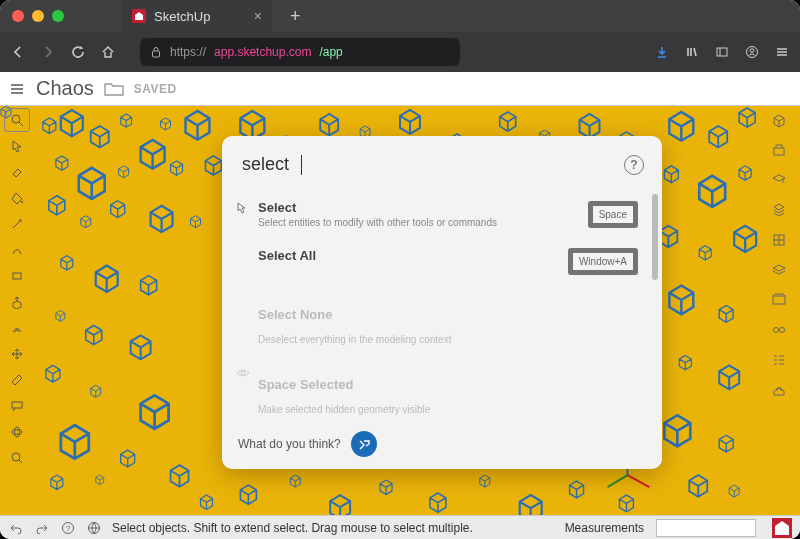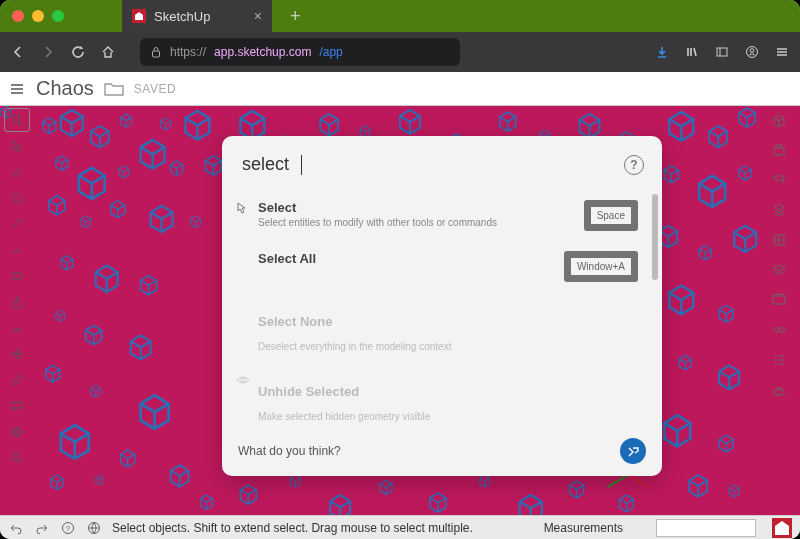--- a/index.html
+++ b/index.html
@@ -1,42 +1,42 @@
 <!DOCTYPE html>
 <html><head>
 <meta charset="utf-8">
 <style>
   * { box-sizing: border-box; margin: 0; padding: 0; }
   html, body { width: 800px; height: 539px; overflow: hidden; font-family: -apple-system, Helvetica, Arial, sans-serif; font-size: 13px; background: #000; }
   .window { position: relative; width: 800px; height: 539px; border-radius: 10px; overflow: hidden; background: #fff; box-shadow: 0 0 0 1px rgba(0,0,0,0.3); }
 
   
-  .titlebar { height: 32px; background: #4d7c0f; display: flex; align-items: center; padding: 0 12px; gap: 8px; }
+  .titlebar { height: 32px; background: #404040; display: flex; align-items: center; padding: 0 12px; gap: 8px; }
   .traffic { display: flex; gap: 8px; }
   .dot { width: 12px; height: 12px; border-radius: 50%; }
   .dot.r { background: #ff5f57; } .dot.y { background: #ffbd2e; } .dot.g { background: #28c840; }
   .tab { margin-left: 50px; height: 32px; display:flex; align-items:center; background:#3a3a3c; padding:0 10px; gap:8px; color:#ddd; min-width:150px; }
   .tab .favicon { width:14px; height:14px; background:#c02032; display:flex;align-items:center;justify-content:center; }
   .tab .close { margin-left:auto; color:#aaa; font-size:14px; }
   .newtab { color:#ccc; font-size:18px; padding:0 10px; }
 
   
   .browserbar { height: 40px; background: #38383a; display:flex; align-items:center; padding:16px 10px; gap:14px; color:#ccc; }
   .navico { width:16px; height:16px; display:flex; align-items:center; justify-content:center; color:#999; }
   .urlbar { flex:1; margin:0 40px 0 10px; background:#1f1f21; border-radius:6px; height:28px; display:flex; align-items:center; padding:0 10px; color:#bbb; font-size:12px; gap:8px; max-width:320px;}
   .rbtns { display:flex; gap:14px; margin-left:auto; }
 
   
   .sk-top { height: 34px; background:#fff; border-bottom:1px solid #ccc; display:flex; align-items:center; padding:0 8px; gap:10px; color:#555; }
   .sk-title { font-size:20px; font-weight:500; color:#555; }
-  .saved { color:#aaa; font-weight:400; font-size:12px; letter-spacing:0.5px;}
+  .saved { color:#aaa; font-weight:700; font-size:12px; letter-spacing:0.5px;}
   .folder { width:20px; height:16px; color:#888;}
 
   
-  .main { position: relative; height: calc(539px - 32px - 40px - 34px - 24px); background:#be185d; }
+  .main { position: relative; height: calc(539px - 32px - 40px - 34px - 24px); background:#eab308; }
   .canvas { position:absolute; inset:0; }
   .canvas svg.cubes { width:100%; height:100%; }
 
   
   .ltb { position:absolute; left:4px; top:2px; width:30px; display:flex; flex-direction:column; gap:2px; z-index:5; }
   .ltb .tool { width:26px; height:24px; display:flex; align-items:center; justify-content:center; color:#666; border-radius:3px; }
   .ltb .tool.boxed { border:1px solid #888; }
 
   
   .rtb { position:absolute; right:4px; top:2px; width:30px; display:flex; flex-direction:column; gap:6px; z-index:5; }
@@ -49,29 +49,29 @@
   .popup .caret { display:inline-block; width:1px; height:20px; background:#333; vertical-align:middle; margin-left:4px; }
   .popup .help { margin-left:auto; width:20px; height:20px; border:1.5px solid #777; border-radius:50%; display:flex; align-items:center; justify-content:center; color:#777; font-size:12px; font-weight:600;}
   .results { max-height:300px; overflow:hidden; padding:0 6px 0 0; position:relative; }
   .results::after { content:""; position:absolute; right:4px; top:4px; width:6px; height:86px; background:#bbb; border-radius:3px; }
   .ritem { display:flex; align-items:flex-start; padding:10px 18px 10px 36px; gap:10px; position:relative; }
   .ritem .ricon { position:absolute; left:14px; top:12px; width:14px; height:14px; color:#777; }
   .ritem .rtxt { flex:1; }
   .ritem .rtitle { font-size:13px; font-weight:600; color:#444; margin-bottom:2px; }
   .ritem .rdesc { font-size:10px; color:#888; }
   .ritem.disabled .rtitle, .ritem.disabled .rdesc { color:#bbb;margin-top:12px; }
-  .short { font-size:10px; color:#666; border:7px solid #737373; border-radius:3px; padding:3px 6px; white-space:nowrap; align-self:center; }
-  .feedback { display:flex; align-items:center; justify-content:space-between; padding:6px 16px 2px; gap:10px; font-size:12px; color:#555; }
+  .short { font-size:10px; color:#666; border:5px solid #737373; border-radius:3px; padding:3px 6px; white-space:nowrap; align-self:center; }
+  .feedback { display:flex; align-items:center; justify-content:flex-start; padding:6px 16px 2px; gap:10px; font-size:12px; color:#555; }
   .feedback .bull { width:26px; height:26px; border-radius:50%; background:#1a6bb8; color:#fff; display:flex; align-items:center; justify-content:center; }
 
   
   .status { position:absolute; left:0; right:0; bottom:0; height:24px; background:#eaeaea; border-top:1px solid #ccc; display:flex; align-items:center; padding:0 8px; gap:10px; font-size:12px; color:#333; }
   .status .sicon { width:16px; height:16px; color:#666; display:flex;align-items:center;justify-content:center;}
   .status .msg { flex:1; }
-  .status .meas { color:#333; margin-right:23px; }
+  .status .meas { color:#333; margin-right:2px; }
   .status .measbox { width:100px; height:18px; background:#fff; border:1px solid #bbb; }
   .status .sklogo { width:20px; height:20px; background:#c02032; margin-left:6px; }
 
   svg { display:block; }
 </style>
 </head>
 <body>
 
 <div class="window">
 
@@ -114,22 +114,22 @@
         <svg width="14" height="14" viewBox="0 0 14 14">
           <path d="M2 7 L7 2 L12 7 M4 7 V12 H10 V7" stroke="#ccc" stroke-width="1.4" fill="none"></path>
         </svg>
       </span>
     <div class="urlbar">
       <svg width="12" height="12" viewBox="0 0 12 12">
           <rect x="2.5" y="5" width="7" height="6" rx="1" stroke="#aaa" fill="none"></rect>
           <path d="M4 5 V3.5 A2 2 0 0 1 8 3.5 V5" stroke="#aaa" fill="none"></path>
         </svg>
       <span style="color:#9a9a9a">https://</span>
-        <span style="color:#f0abfc">app.sketchup.com</span>
-        <span style="color:#3b82f6">/app</span>
+        <span style="color:#ec4899">app.sketchup.com</span>
+        <span style="color:#86efac">/app</span>
     </div>
     <div class="rbtns">
       <span class="navico" style="color:#3a8ee6">
           <svg width="14" height="14" viewBox="0 0 14 14">
             <path d="M7 2 V9 M4 6 L7 9 L10 6 M3 12 H11" stroke="currentColor" stroke-width="1.6" fill="none"></path>
           </svg>
         </span>
       <span class="navico">
           <svg width="14" height="14" viewBox="0 0 14 14">
             <path d="M3 3 V11 M6 3 V11 M9 3 L11 11" stroke="#ccc" stroke-width="1.6"></path>
@@ -568,21 +568,21 @@
             </div>
         </div>
         <div class="ritem disabled">
           <span class="ricon">
               <svg width="14" height="12" viewBox="0 0 14 12">
                 <path d="M1 6 Q7 0 13 6 Q7 12 1 6 Z" stroke="#ccc" fill="none"></path>
                 <circle cx="7" cy="6" r="2" stroke="#ccc" fill="none"></circle>
               </svg>
             </span>
           <div class="rtxt">
-              <div class="rtitle">Unhide Selected</div>
+              <div class="rtitle">Space Selected</div>
               <div class="rdesc">Make selected hidden geometry visible</div>
             </div>
         </div>
       </div>
       <div class="feedback">
         <span>What do you think?</span>
         <span class="bull">
             <svg width="14" height="14" viewBox="0 0 14 14">
               <path d="M3 4 L7 8 L3 12 M7 4 H12 V7 L9 9" stroke="#fff" fill="none" stroke-width="1.4"></path>
             </svg>

